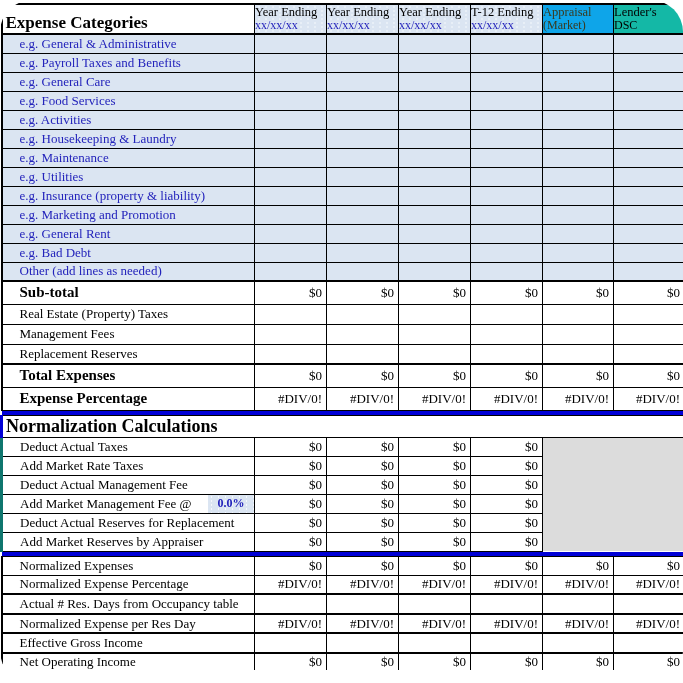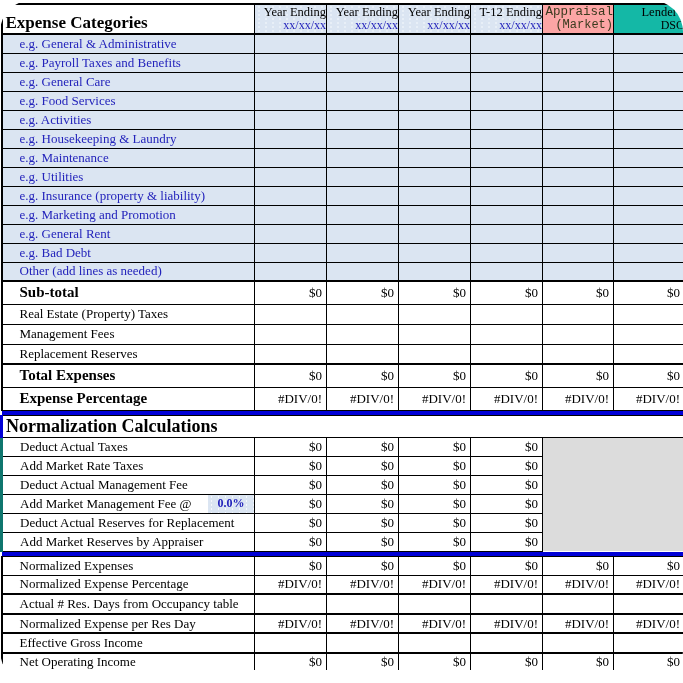--- a/index.html
+++ b/index.html
@@ -12,23 +12,23 @@
   table{border-collapse:collapse;table-layout:fixed;width:683px;}
   td,th{border:1px solid #000;overflow:hidden;white-space:nowrap;box-sizing:border-box;padding:0;}
   
   .bg-lb{
     background-color:#dbe5f2;
     background-image:radial-gradient(rgba(255,255,255,.75) 1px, rgba(255,255,255,0) 1.2px);
     background-size:7px 4px;
   }
   thead th{height:30px;vertical-align:middle;border-bottom:2px solid #000;border-top:2px solid #000;}
   th.title{background:#fff;text-align:left;font-size:17px;font-weight:bold;padding-left:3px;vertical-align:bottom;border-left:2px solid #000;}
-  th.colhead{font-weight:normal;font-size:12.5px;line-height:1.15;text-align:right;margin-top:32px;}
+  th.colhead{font-weight:normal;font-size:12.5px;line-height:1.15;text-align:left;margin-top:32px;}
   th.colhead .l2{color:#2323bb;font-size:12px;display:block;}
-  th.colhead.magenta{background:#fca5a5;color:#3a3a1e;font-family:Liberation Mono, monospace;}
+  th.colhead.magenta{background:#0ea5e9;color:#3a3a1e;}
   th.colhead.magenta .l2{color:#3a3a1e;}
   th.colhead.plain{background:#14b8a6;color:#000;}
   th.colhead.plain .l2{color:#000;}
 
   td.lbl{text-align:left;padding-left:17px;font-size:13px;vertical-align:middle;background:#fff;border-left:2px solid #000;}
   td.cell{text-align:right;padding-right:4px;font-size:13px;vertical-align:middle;background:#fff;}
 
   tr.example td{height:19px;}
   tr.example td.lbl{color:#2323bb;}
   tr.example td.lbl,tr.example td.cell{background-color:#dbe5f2;}

